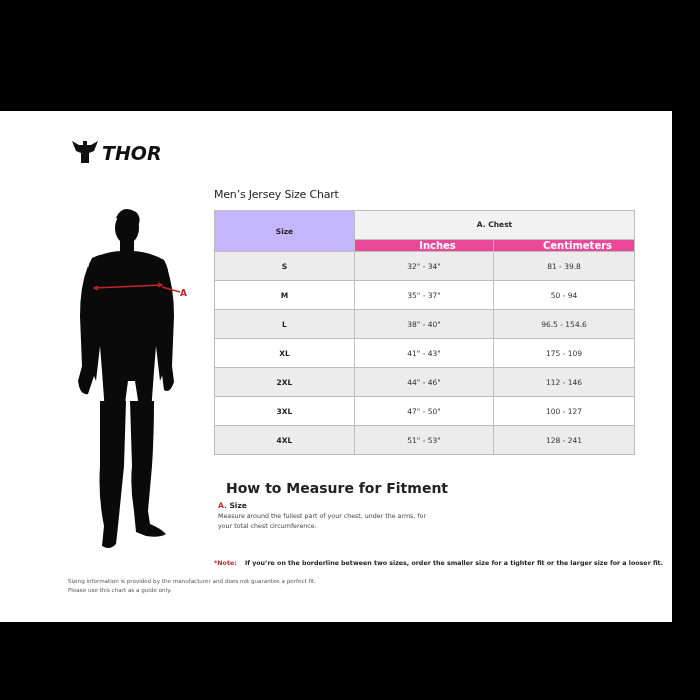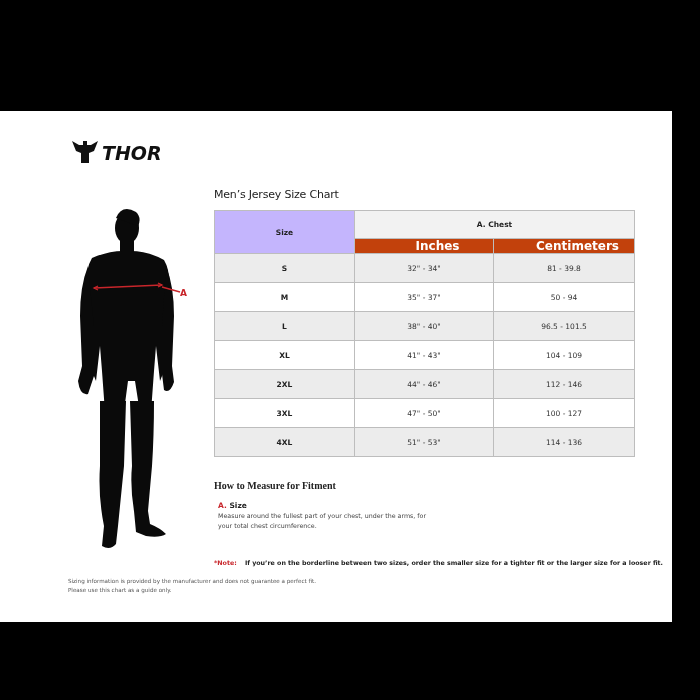--- a/index.html
+++ b/index.html
@@ -6,26 +6,26 @@
   body { width: 700px; height: 700px; background: #000; position: relative; overflow: hidden; font-family: "DejaVu Sans", sans-serif; }
   .canvas { position: absolute; left: 0; top: 96px; width: 672px; height: 511px; background: #fff; margin-top: 15px; }
   .logo { position: absolute; left: 72px; top: 30px; height: 22px; display: flex; align-items: center; }
   .logo svg { display: block; }
   .figure { position: absolute; left: 70px; top: 95px; width: 130px; height: 350px; }
   .title { position: absolute; left: 214px; top: 77px; font-size: 11px; font-weight: normal; color: #222; letter-spacing: -0.2px; }
   table.size { position: absolute; left: 214px; top: 99px; width: 420px; border-collapse: collapse; font-size: 7.5px; color: #333; table-layout: fixed; }
   table.size td, table.size th { border: 1.5px solid #bdbdbd; text-align: center; padding: 0; }
   table.size th.size-h { background: #c4b5fd; font-weight: bold; color: #222; height: 40px; width: 139px; }
   table.size th.chest-h { background: #f2f2f2; font-weight: bold; color: #222; height: 27px; }
-  table.size th.sub { background: #c2410c; color: #fff; font-weight: bold; font-size: 12px; height: 11px; border-color: #bdbdbd; padding-left: 27px; }
+  table.size th.sub { background: #ec4899; color: #fff; font-weight: bold; font-size: 10px; height: 11px; border-color: #bdbdbd; padding-left: 27px; }
   table.size td { height: 28px; }
   table.size tr.alt td { background: #ececec; }
   table.size tr.plain td { background: #fff; }
   table.size td.sz { font-weight: bold; color: #222; }
-  .howto { position: absolute; left: 214px; top: 369px; font-size: 10px; font-weight: bold; color: #222; font-family: Liberation Serif, serif; }
+  .howto { position: absolute; left: 226px; top: 369px; font-size: 14px; font-weight: bold; color: #222; }
   .chest-label { position: absolute; left: 218px; top: 390px; font-size: 7.5px; font-weight: bold; color: #222; }
   .chest-label .a { color: #c8262b; }
   .chest-desc { position: absolute; left: 218px; top: 400px; width: 215px; font-size: 6.3px; line-height: 9.5px; color: #444; }
   .note { position: absolute; left: 214px; top: 448px; font-size: 6.3px; font-weight: bold; color: #222; white-space: nowrap; }
   .note .n { color: #c8262b; margin-right: 6px; }
   .disclaimer { position: absolute; left: 68px; top: 466px; font-size: 5.6px; line-height: 9px; color: #555; width: 260px; }
 </style>
 </head>
 <body>
 
@@ -90,41 +90,41 @@
         <td>81 - 39.8</td>
       </tr>
       <tr class="plain">
         <td class="sz">M</td>
         <td>35" - 37"</td>
         <td>50 - 94</td>
       </tr>
       <tr class="alt">
         <td class="sz">L</td>
         <td>38" - 40"</td>
-        <td>96.5 - 101.5</td>
+        <td>96.5 - 154.6</td>
       </tr>
       <tr class="plain">
         <td class="sz">XL</td>
         <td>41" - 43"</td>
-        <td>104 - 109</td>
+        <td>175 - 109</td>
       </tr>
       <tr class="alt">
         <td class="sz">2XL</td>
         <td>44" - 46"</td>
         <td>112 - 146</td>
       </tr>
       <tr class="plain">
         <td class="sz">3XL</td>
         <td>47" - 50"</td>
         <td>100 - 127</td>
       </tr>
       <tr class="alt">
         <td class="sz">4XL</td>
         <td>51" - 53"</td>
-        <td>114 - 136</td>
+        <td>128 - 241</td>
       </tr>
     </tbody>
   </table>
 
   <div class="howto">How to Measure for Fitment</div>
   <div class="chest-label">
     <span class="a">A.</span>
     <span>Size</span>
   </div>
   <div class="chest-desc">Measure around the fullest part of your chest, under the arms, for your total chest circumference.</div>

